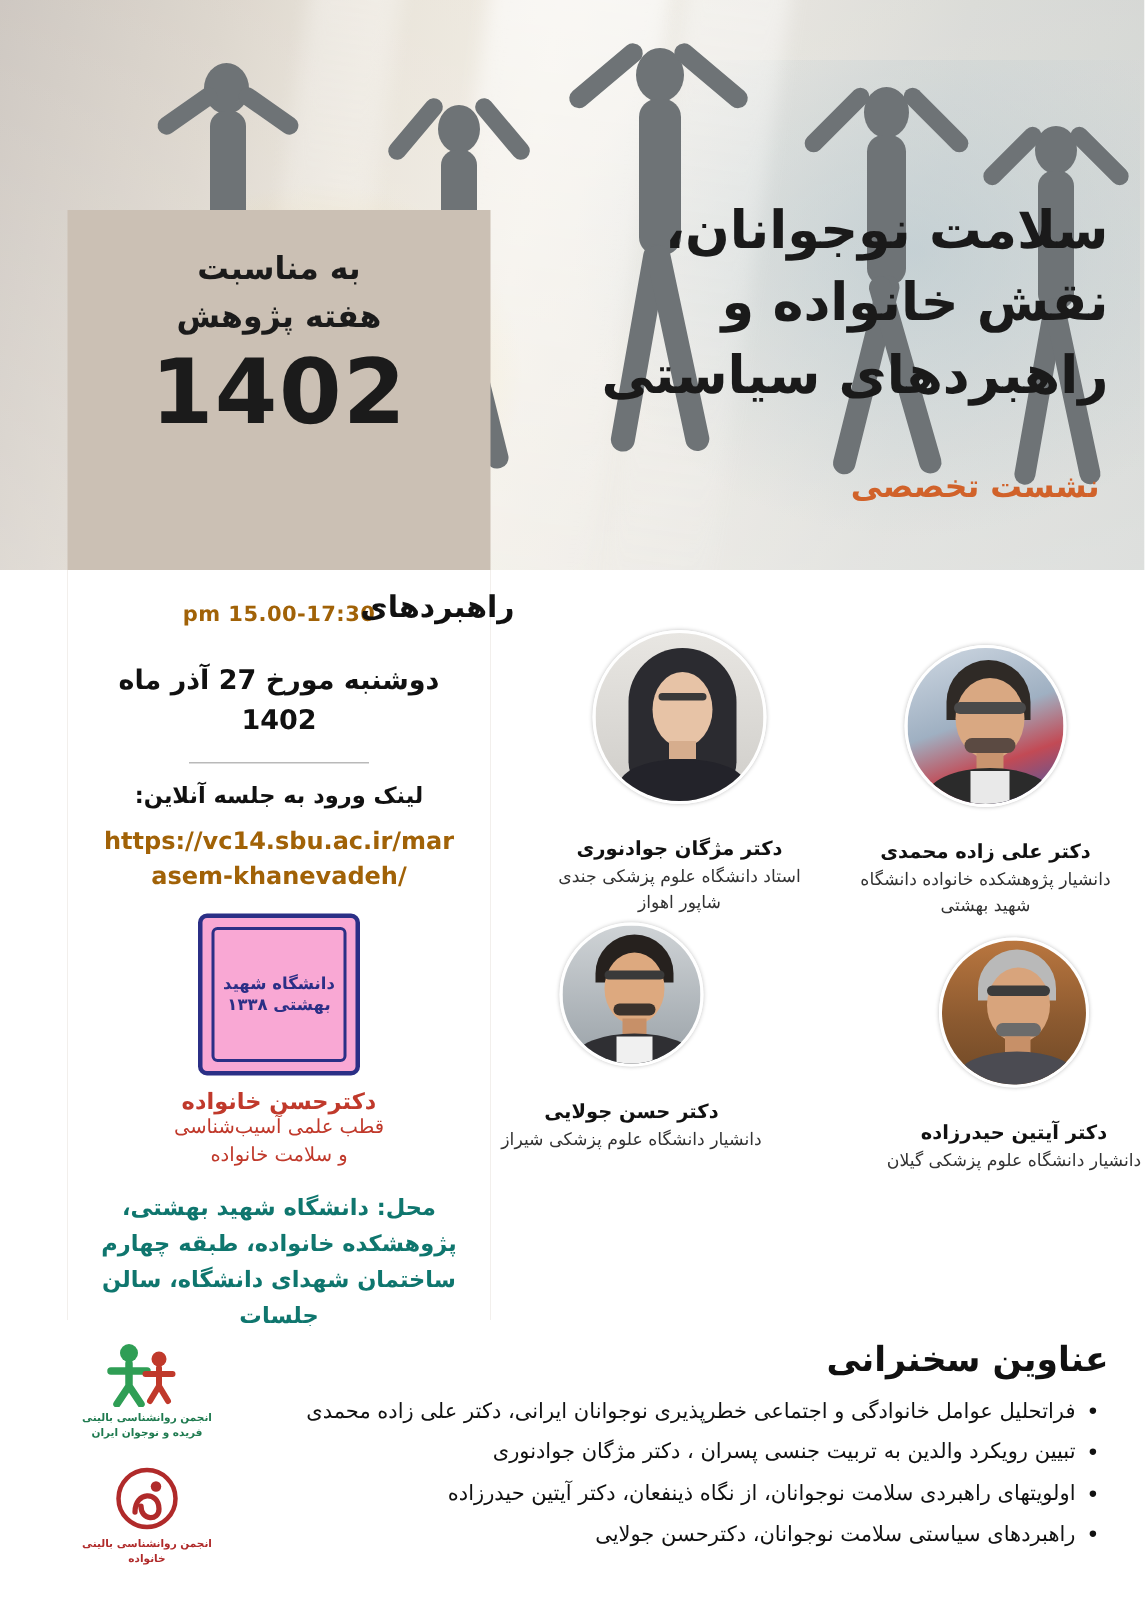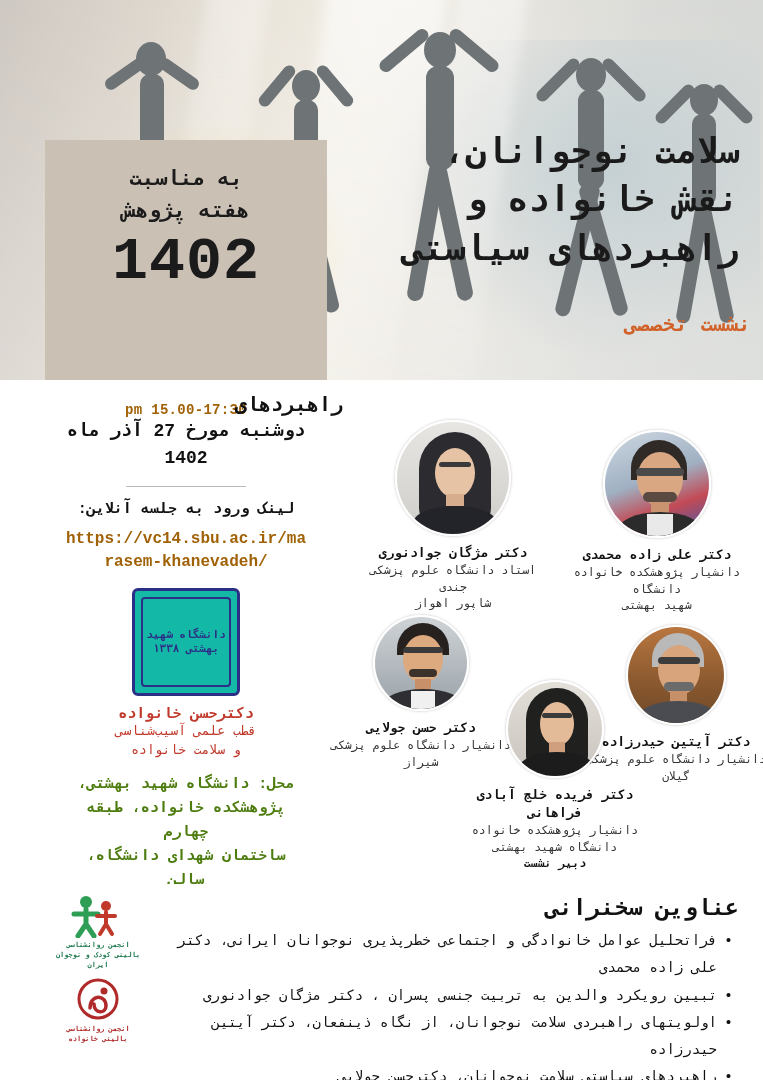--- a/index.html
+++ b/index.html
@@ -6,21 +6,20 @@
   html, body {
     width: 763px; height: 1080px;
     font-family: "DejaVu Sans", "Liberation Sans", sans-serif;
     background: #ffffff;
     overflow: hidden;
   }
   .poster {
     position: relative;
     width: 763px; height: 1080px;
     background: #ffffff;
-    font-family: Liberation Mono, monospace;
   }
 
   
   .hero {
     position: absolute; left: 0; top: 0; width: 763px; height: 380px;
     background:
       linear-gradient(180deg, rgba(255,255,255,0.10) 0%, rgba(255,255,255,0.30) 100%),
       linear-gradient(100deg, #c9c2bb 0%, #d9d2c8 18%, #e7e1d6 30%, #efeae0 45%, #e6e3dc 60%, #d7d8d4 78%, #cfd2cf 100%);
     overflow: hidden;
   }
@@ -64,73 +63,73 @@
   }
   .side-top .mode { font-size: 21px; font-weight: bold; }
 
   .side-white {
     position: absolute; left: 0; top: 240px; width: 282px; height: 500px;
     background: #ffffff;
     padding: 22px 20px 10px 20px;
     text-align: center;
   }
   .time { font-size: 14px; font-weight: bold; color: #a16207; letter-spacing: .3px; }
-  .date { font-size: 18px; font-weight: bold; color: #111; margin-top: 0; line-height: 1.5; }
+  .date { font-size: 18px; font-weight: bold; color: #111; margin-top: 22px; line-height: 1.5; }
   .rule { width: 120px; height: 1px; background: #b9b9b9; margin: 14px auto 12px auto; }
   .linklabel { font-size: 15px; font-weight: bold; color: #111; }
   .linkurl {
     font-size: 16px; font-weight: bold; color: #a16207; direction: ltr;
     margin-top: 10px; line-height: 1.45; word-break: break-all; text-align: center;
   }
 
   .uni-logo {
     margin: 14px auto 0 auto; width: 108px; height: 108px;
     border: 3px solid #2b2f86; border-radius: 6px;
-    position: relative; background: #14b8a6;
+    position: relative; background: #f9a8d4;
   }
   .uni-logo .inner {
     position: absolute; inset: 6px; border: 2px solid #2b2f86; border-radius: 4px;
   }
   .uni-logo .txt {
     position: absolute; inset: 0; display: flex; align-items: center; justify-content: center;
     color: #2b2f86; font-size: 11px; font-weight: bold; line-height: 1.35; text-align: center;
     padding: 8px;
   }
   .inst-name { font-size: 15px; font-weight: bold; color: #c0392b; margin-top: 8px; }
   .inst-sub { font-size: 13px; color: #c0392b; line-height: 1.45; }
   .venue {
-    margin-top: 12px; font-size: 15px; font-weight: bold; color: #4d7c0f; line-height: 1.6;
+    margin-top: 12px; font-size: 15px; font-weight: bold; color: #0f766e; line-height: 1.6;
     text-align: center;
   }
 
   
   .title-wrap {
     position: absolute; right: 24px; top: 130px; width: 400px; text-align: right;
   }
   .title-wrap .t {
     font-size: 35px; font-weight: bold; color: #1a1a1a; line-height: 1.38;
   }
   .subtitle {
-    position: absolute; right: 12px; top: 312px;
+    position: absolute; right: 30px; top: 312px;
     font-size: 21px; font-weight: bold; color: #d1622a;
   }
 
   
   .speakers-head {
     position: absolute; right: 420px; top: 392px;
     font-size: 20px; font-weight: bold; color: #111;
   }
   .speakers { position: absolute; left: 330px; top: 420px; width: 425px; height: 460px; }
   .sp { position: absolute; text-align: center; }
   .sp .photo {
     border-radius: 50%; overflow: hidden; position: relative;
     border: 2px solid #ffffff; box-shadow: 0 0 3px rgba(0,0,0,.25);
     margin: 0 auto;
   }
-  .sp .name { font-size: 13px; font-weight: bold; color: #111; margin-top: 9px; line-height: 1.4; }
+  .sp .name { font-size: 13px; font-weight: bold; color: #111; margin-top: 22px; line-height: 1.4; }
   .sp .role { font-size: 11.5px; color: #333; line-height: 1.42; }
   .sp .role.bold { font-weight: bold; color: #111; }
 
   
   .av { position: absolute; inset: 0; }
   .av .bg { position: absolute; inset: 0; }
   .av .face { position: absolute; border-radius: 50%; }
   .av .hair { position: absolute; }
   .av .neck { position: absolute; }
   .av .shoulders { position: absolute; border-radius: 50% 50% 0 0; }
@@ -326,57 +325,41 @@
           <div class="hair" style="left:34px; top:52px; width:28px; height:8px; border-radius:4px; background:#3b322c;"></div>
           <div class="neck" style="left:40px; top:62px; width:16px; height:12px; background:#c79068;"></div>
           <div class="shoulders" style="left:8px; top:72px; width:80px; height:32px; background:#2f2f33;"></div>
           <div class="shoulders" style="left:36px; top:74px; width:24px; height:28px; background:#f0f0f0; border-radius:0;"></div>
         </div>
       </div>
       <div class="name">دکتر حسن جولایی</div>
       <div class="role">دانشیار دانشگاه علوم پزشکی شیراز</div>
     </div>
 
-    <div class="sp" style="left:120px; top:260px; width:210px;">
-      <div class="photo" style="width:98px; height:98px;">
-        <div class="av">
-          <div class="bg" style="background:linear-gradient(180deg,#e3dfd9,#c9c4bd);"></div>
-          <div class="hair" style="left:18px; top:6px; width:62px; height:84px; border-radius:31px 31px 16px 16px; background:#20201f;"></div>
-          <div class="face" style="left:32px; top:20px; width:34px; height:44px; background:#e4bb99;"></div>
-          <div class="hair" style="left:34px; top:31px; width:30px; height:5px; border-radius:3px; background:#3a3a3a;"></div>
-          <div class="neck" style="left:41px; top:60px; width:16px; height:11px; background:#d0a07e;"></div>
-          <div class="shoulders" style="left:12px; top:70px; width:74px; height:30px; background:#1c1c1c;"></div>
-        </div>
-      </div>
-      <div class="name">دکتر فریده خلج آبادی فراهانی</div>
-      <div class="role">دانشیار پژوهشکده خانواده</div>
-      <div class="role">دانشگاه شهید بهشتی</div>
-      <div class="role bold">دبیر نشست</div>
-    </div>
   </div>
 
   <div class="bottom">
     <div class="topics-title">عناوین سخنرانی</div>
     <ul class="topics">
       <li>فراتحلیل عوامل خانوادگی و اجتماعی خطرپذیری نوجوانان ایرانی، دکتر علی زاده محمدی</li>
       <li>تبیین رویکرد والدین به تربیت جنسی پسران ، دکتر مژگان جوادنوری</li>
       <li>اولویتهای راهبردی سلامت نوجوانان، از نگاه ذینفعان، دکتر آیتین حیدرزاده</li>
       <li>راهبردهای سیاستی سلامت نوجوانان، دکترحسن جولایی</li>
     </ul>
 
     <div class="logo-a">
       <div class="logo-mark">
         <svg width="92" height="46" viewBox="0 0 92 46" aria-hidden="true">
           <circle cx="34" cy="10" r="6" fill="#2f9e55"></circle>
           <path d="M34 17 L34 32 M22 22 L46 22 M34 32 L26 44 M34 32 L42 44" stroke="#2f9e55" stroke-width="5" stroke-linecap="round" fill="none"></path>
           <circle cx="54" cy="14" r="5" fill="#c0392b"></circle>
           <path d="M54 20 L54 32 M45 24 L63 24 M54 32 L48 42 M54 32 L60 42" stroke="#c0392b" stroke-width="4" stroke-linecap="round" fill="none"></path>
         </svg>
       </div>
-      <div class="logo-cap">انجمن روانشناسی بالینی کودک و نوجوان ایران</div>
+      <div class="logo-cap">انجمن روانشناسی بالینی فریده و نوجوان ایران</div>
     </div>
 
     <div class="logo-b">
       <div class="logo-mark">
         <svg width="92" height="46" viewBox="0 0 92 46" aria-hidden="true">
           <circle cx="46" cy="23" r="19" fill="none" stroke="#b02a2a" stroke-width="3"></circle>
           <path d="M38 32 C38 18, 54 18, 54 30 C54 38, 42 38, 42 28" fill="none" stroke="#b02a2a" stroke-width="3.5" stroke-linecap="round"></path>
           <circle cx="52" cy="15" r="3.5" fill="#b02a2a"></circle>
         </svg>
       </div>

